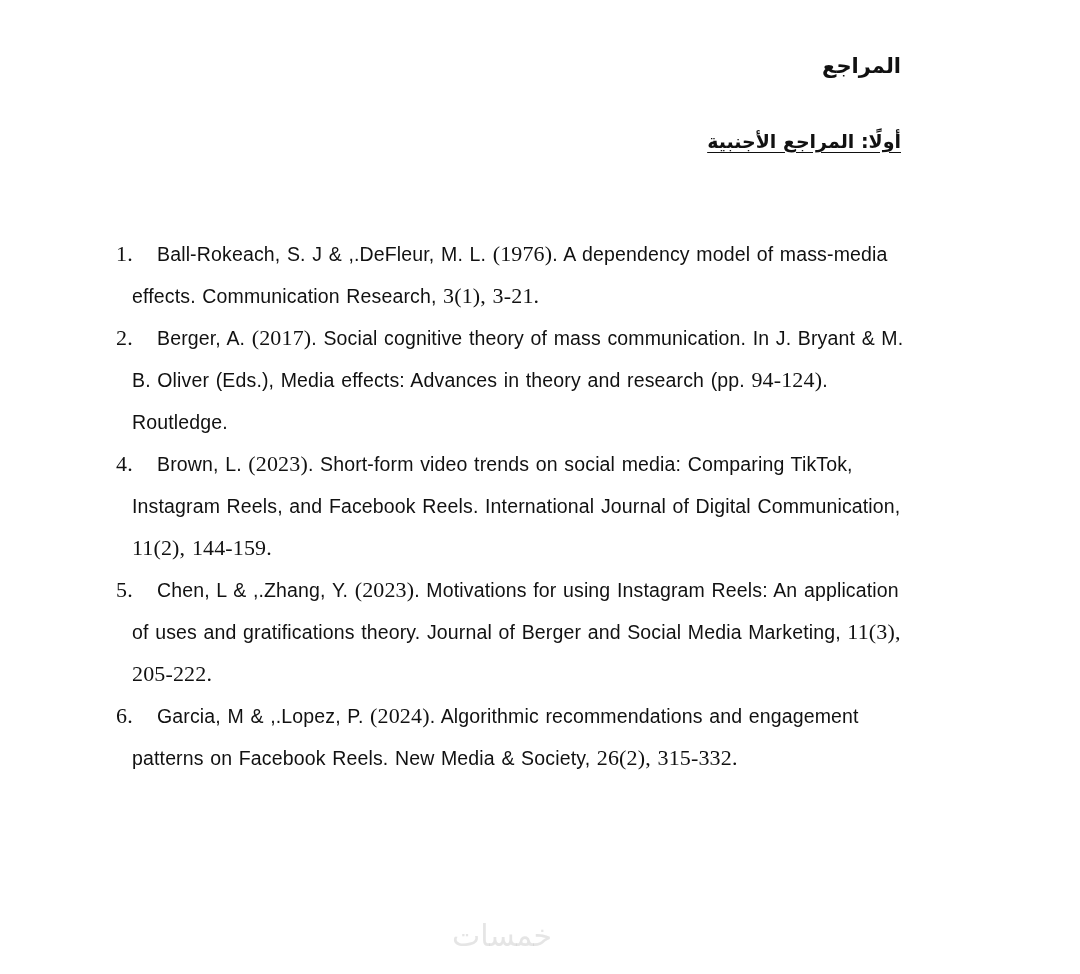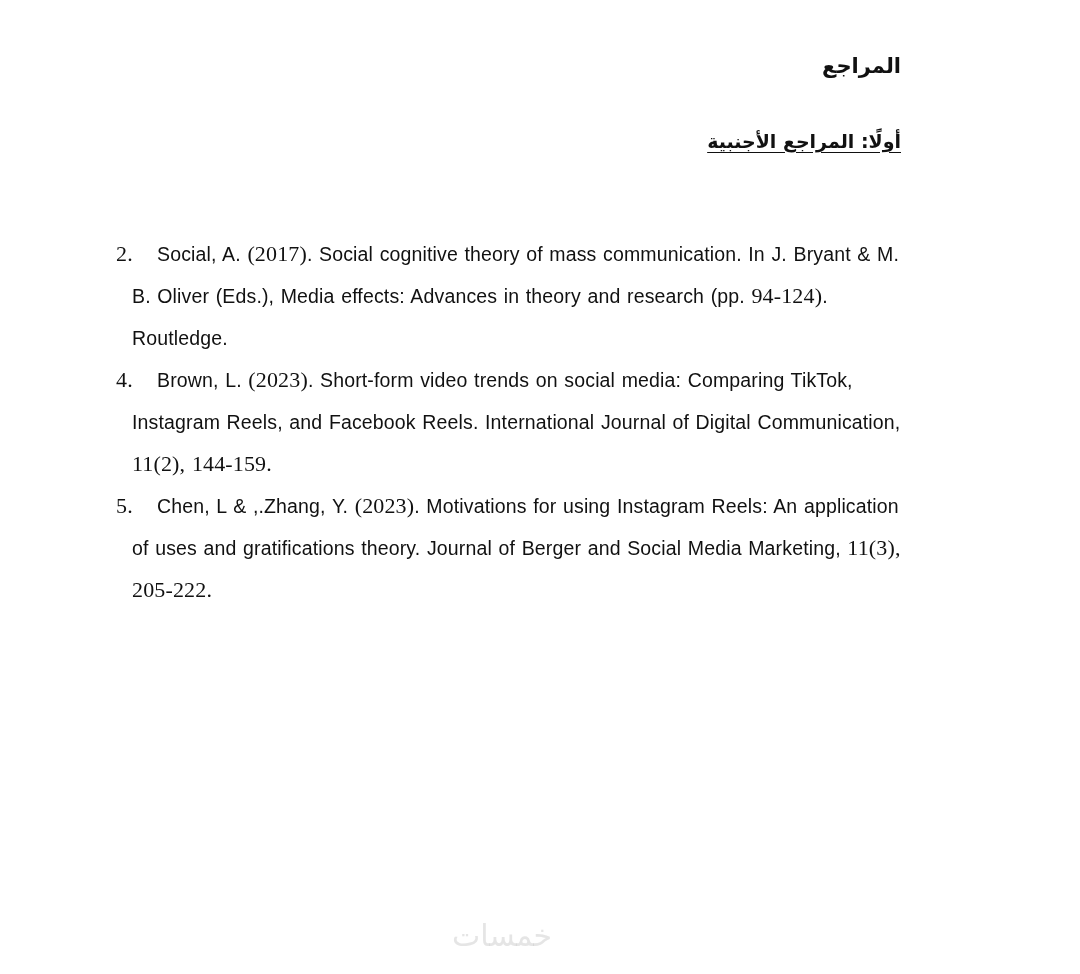--- a/index.html
+++ b/index.html
@@ -88,24 +88,30 @@
 <body>
 
 <div class="page">
 
   <h1 class="main-title">المراجع</h1>
 
   <h2 class="section-title">أولًا: المراجع الأجنبية</h2>
 
   <ol class="ref-list">
     <li class="ref-item">
-      <span class="ref-num">2.</span><span>Social, A.</span> <span class="serif">(2017)</span><span>. Social cognitive theory of mass communication. In J. Bryant &amp; M. B. Oliver (Eds.), Media effects: Advances in theory and research (pp. </span><span class="serif">94-124)</span><span>. Routledge.</span>
+      <span class="ref-num">1.</span><span>Ball-Rokeach, S. J &amp; ,.DeFleur, M. L.</span> <span class="serif">(1976)</span><span>. A dependency model of mass-media effects. Communication Research, </span><span class="serif">3(1), 3-21.</span><span></span>
+    </li>
+    <li class="ref-item">
+      <span class="ref-num">2.</span><span>Berger, A.</span> <span class="serif">(2017)</span><span>. Social cognitive theory of mass communication. In J. Bryant &amp; M. B. Oliver (Eds.), Media effects: Advances in theory and research (pp. </span><span class="serif">94-124)</span><span>. Routledge.</span>
     </li>
     <li class="ref-item">
       <span class="ref-num">4.</span><span>Brown, L.</span> <span class="serif">(2023)</span><span>. Short-form video trends on social media: Comparing TikTok, Instagram Reels, and Facebook Reels. International Journal of Digital Communication, </span><span class="serif">11(2), 144-159.</span><span></span>
     </li>
     <li class="ref-item">
       <span class="ref-num">5.</span><span>Chen, L &amp; ,.Zhang, Y.</span> <span class="serif">(2023)</span><span>. Motivations for using Instagram Reels: An application of uses and gratifications theory. Journal of Berger and Social Media Marketing, </span><span class="serif">11(3), 205-222.</span><span></span>
     </li>
+    <li class="ref-item">
+      <span class="ref-num">6.</span><span>Garcia, M &amp; ,.Lopez, P.</span> <span class="serif">(2024)</span><span>. Algorithmic recommendations and engagement patterns on Facebook Reels. New Media &amp; Society, </span><span class="serif">26(2), 315-332.</span><span></span>
+    </li>
   </ol>
 
   <div class="watermark">خمسات</div>
 </div>
 
 </body></html>

